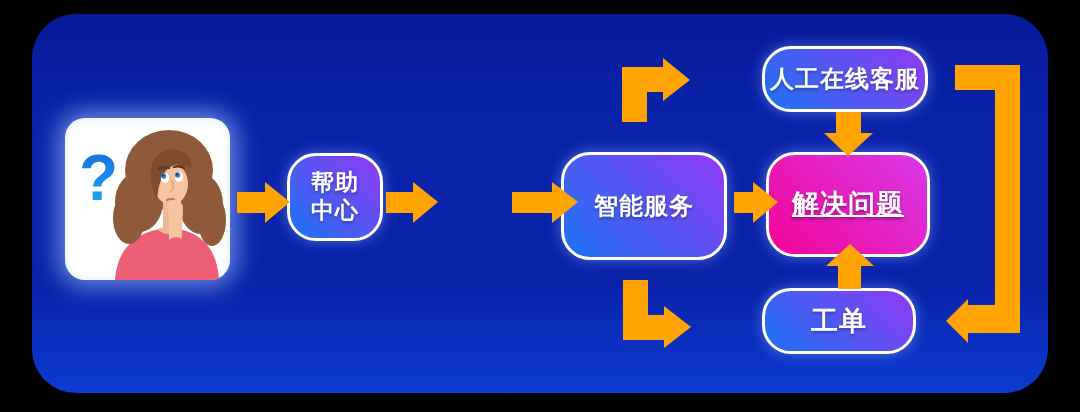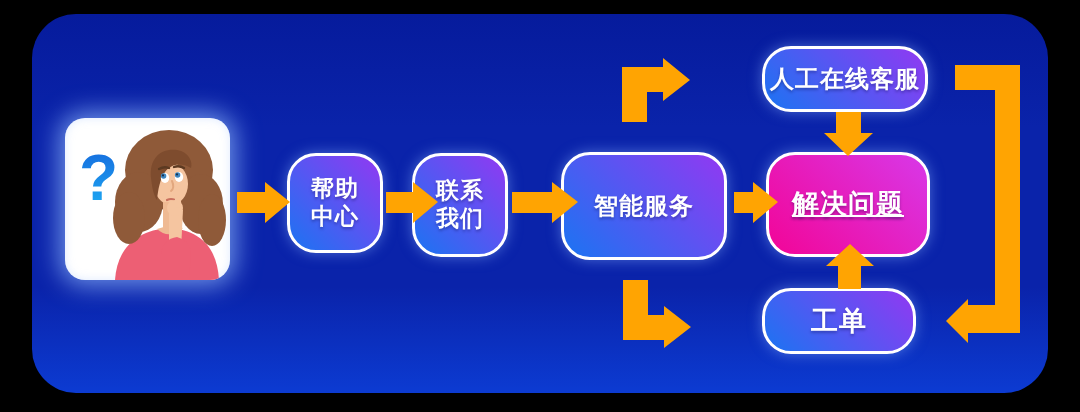--- a/index.html
+++ b/index.html
@@ -24,21 +24,21 @@
     border:3px solid var(--node-border,#FFFFFF);
     border-radius:29px;
     display:flex;flex-direction:column;align-items:center;justify-content:center;
     color:#fff;font-weight:800;text-align:center;line-height:1.2;
     letter-spacing:1px;
     text-shadow:0 2px 3px rgba(8,12,70,.35);
     box-shadow:0 0 14px rgba(140,180,255,.5);
   }
   .grad-bp{background:linear-gradient(45deg,var(--node-blue,#1B74F2) 0%,var(--node-purple,#9139F2) 100%);}
   .grad-pink{background:linear-gradient(45deg,var(--pink-deep,#F20597) 0%,var(--pink-light,#D838E8) 100%);}
-  #node-help{left:287px;top:153px;width:96px;height:100px;font-size:23px;}
+  #node-help{left:287px;top:153px;width:96px;height:88px;font-size:23px;}
   #node-contact{left:412px;top:153px;width:96px;height:104px;font-size:23px;}
   #node-ada{left:561px;top:152px;width:166px;height:108px;font-size:24px;}
   #node-solve{left:766px;top:152px;width:164px;height:105px;font-size:27px;text-decoration:underline;}
   #node-agent{left:762px;top:46px;width:166px;height:66px;font-size:24px;}
   #node-ticket{left:762px;top:288px;width:154px;height:66px;font-size:27px;}
   .user-box{
     position:absolute;left:65px;top:118px;width:165px;height:162px;
     background:#fff;border-radius:20px;overflow:hidden;
     box-shadow:0 0 24px 6px rgba(150,190,255,.7), inset 0 0 10px rgba(160,195,255,.35);
   }
@@ -99,24 +99,20 @@
 
       <text x="14" y="82" font-size="64" font-weight="900" font-family="Liberation Sans, sans-serif" fill="url(#qg)">?</text>
     </svg>
   </div>
 
   <div class="node grad-bp" id="node-help">
     <span>帮助</span>
     <span>中心</span>
   </div>
 
-  <div class="node grad-bp" id="node-contact">
-    <span>联系</span>
-    <span>我们</span>
-  </div>
 
   <div class="node grad-bp" id="node-ada">
     <span>智能服务</span>
   </div>
 
   <div class="node grad-bp" id="node-agent">
     <span>人工在线客服</span>
   </div>
 
   <div class="node grad-pink" id="node-solve">

